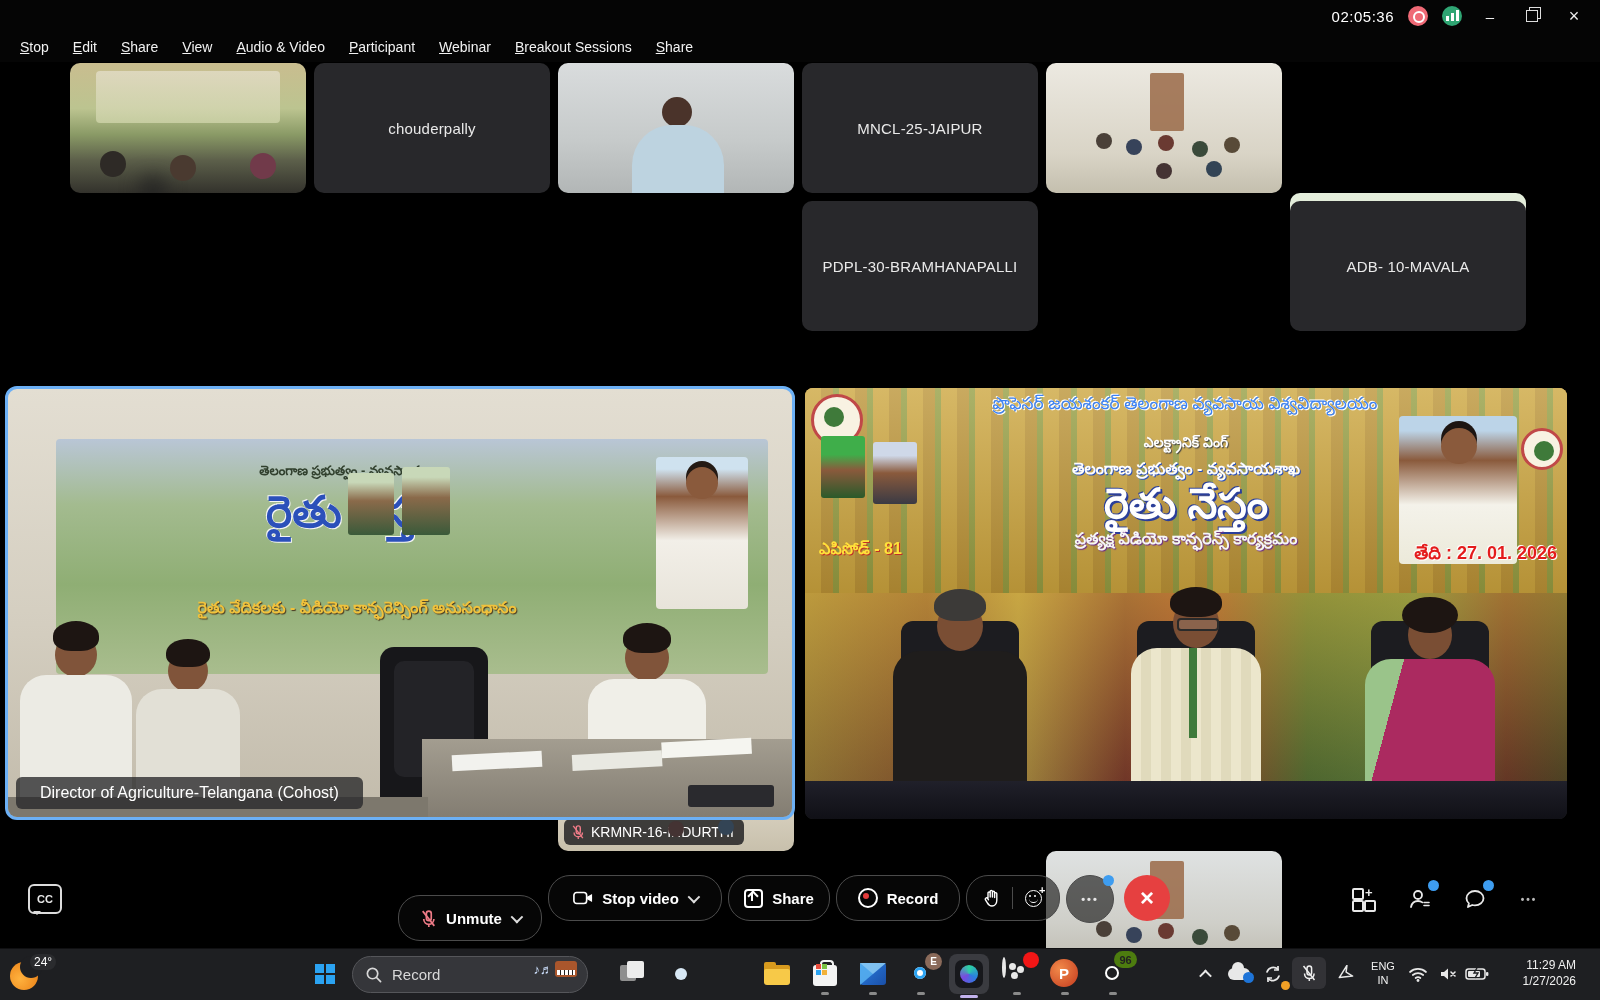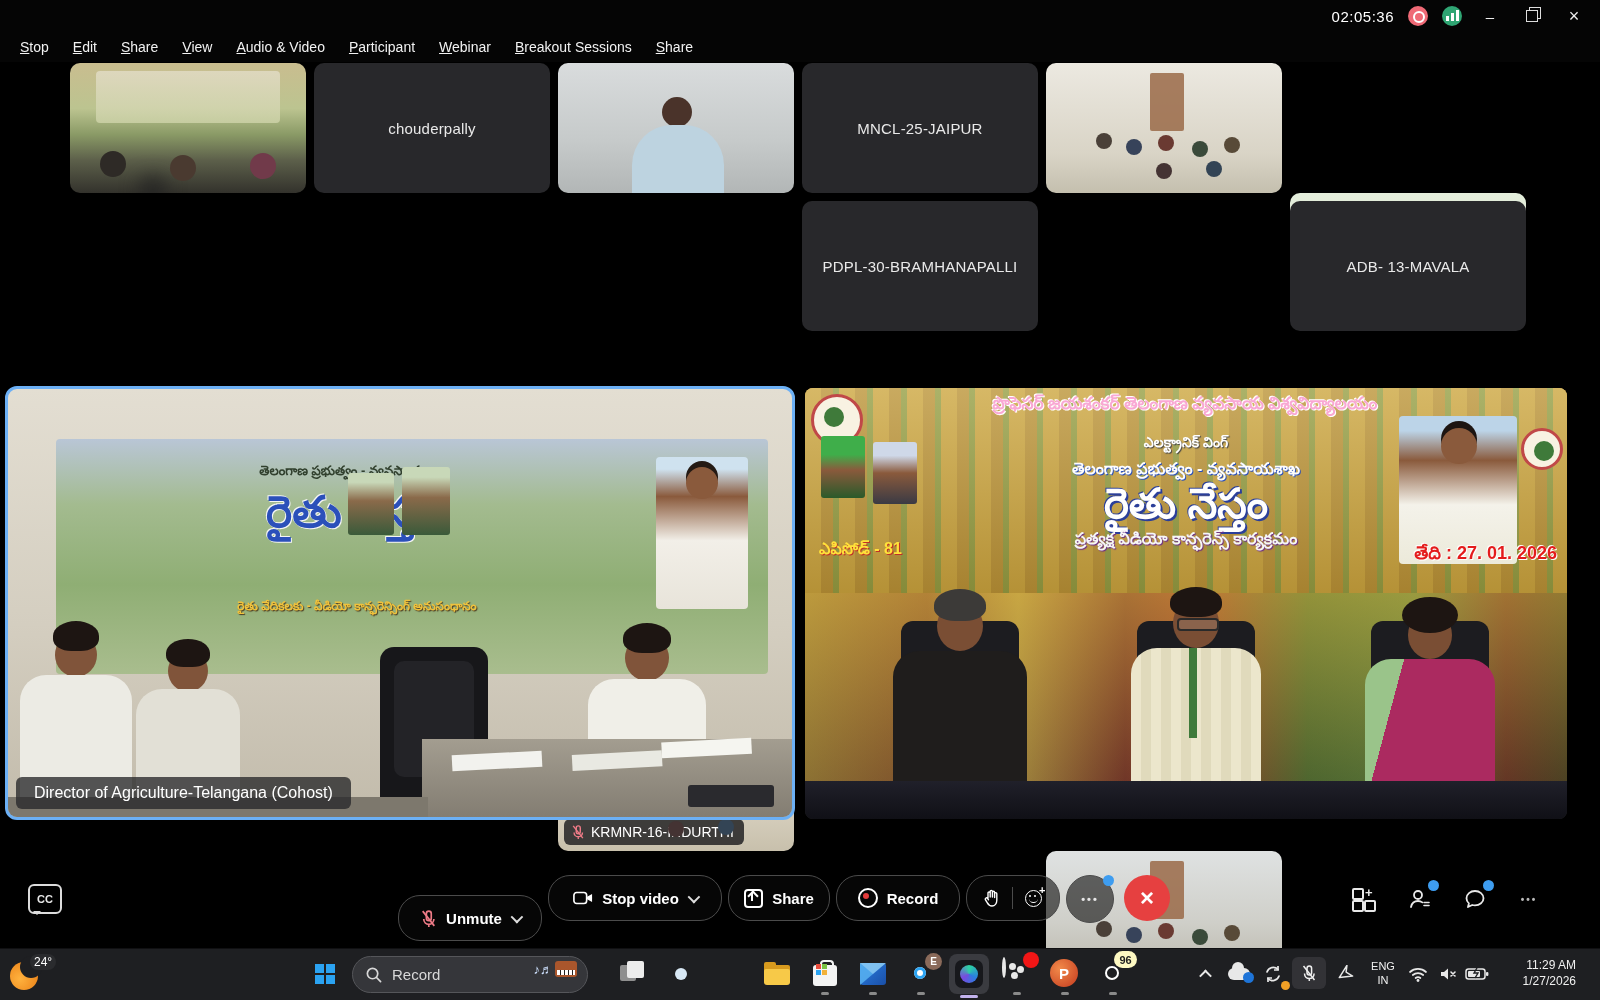--- a/index.html
+++ b/index.html
@@ -66,21 +66,21 @@
   #stage-left{position:absolute;left:5px;top:386px;width:784px;height:428px;border:3px solid #6cb0f5;border-radius:12px;
       overflow:hidden;background:linear-gradient(180deg,#e3ded2,#d4cec0 55%,#c2bbab);}
   #stage-right{position:absolute;left:805px;top:388px;width:762px;height:431px;border-radius:8px;overflow:hidden;background:#222;}
 
   
   .lv-banner{position:absolute;left:48px;top:50px;width:712px;height:235px;border-radius:4px;
       background:linear-gradient(180deg,#b9c6d6 0%,#a3bb8f 28%,#8fae74 62%,#a9bd8e 100%);}
   .lv-govt{position:absolute;left:0;right:120px;top:24px;text-align:center;font-size:13px;color:#31402e;font-weight:bold;}
   .lv-title{position:absolute;left:0;right:120px;top:48px;text-align:center;font-size:44px;font-weight:bold;color:#2b50ba;
       text-shadow:1px 1px 0 #f5f5f5,-1px -1px 0 #f5f5f5;}
-  .lv-sub{position:absolute;left:0;right:110px;top:160px;text-align:center;font-size:12px;font-weight:bold;color:#f0c23c;
+  .lv-sub{position:absolute;left:0;right:110px;top:160px;text-align:center;font-size:16px;font-weight:bold;color:#f0c23c;
       text-shadow:1px 1px 1px #4a3a20;}
   .lv-port{position:absolute;border-radius:3px;background:linear-gradient(180deg,#c8d8b8 15%,#8a6a4a 45%,#3a5a3a);}
   .lv-p1{left:292px;top:34px;width:46px;height:62px;}
   .lv-p2{left:346px;top:28px;width:48px;height:68px;}
   .lv-cm{position:absolute;right:20px;top:18px;width:92px;height:152px;border-radius:4px;
       background:linear-gradient(180deg,#cfe2ef 8%,#8a5a3c 26%,#f2efe8 55%,#e8e4da);}
   .lv-cm::before{content:"";position:absolute;left:30px;top:10px;width:32px;height:32px;border-radius:50%;background:#8a5a3c;box-shadow:0 -6px 0 0 #241a14;}
   .fig{position:absolute;}
   .fig .head{position:absolute;left:50%;transform:translateX(-50%);top:0;border-radius:50%;background:#80543a;}
   .fig .hair{position:absolute;left:50%;transform:translateX(-50%);top:-6px;border-radius:50% 50% 40% 40%;background:#1d1512;}
@@ -94,27 +94,27 @@
   .lf3{left:580px;top:240px;width:118px;height:188px;}
   .lf3 .hair{width:48px;height:30px;} .lf3 .head{width:44px;height:46px;top:6px;}
   .lf3 .body{top:50px;background:#f0efe8;}
   .lv-chair{position:absolute;left:372px;top:258px;width:108px;height:170px;border-radius:14px 14px 0 0;background:#17171a;}
   .lv-chair::after{content:"";position:absolute;left:14px;top:14px;right:14px;bottom:40px;border-radius:10px;background:#232327;}
   .lv-table{position:absolute;left:414px;bottom:0;right:0;height:78px;background:linear-gradient(180deg,#a39d90,#837d72);}
   .lv-table::before{content:"";position:absolute;left:30px;top:14px;width:90px;height:16px;background:#f2f2ee;box-shadow:120px 6px 0 0 #e9e9e2,210px -2px 0 0 #f5f5f0;transform:rotate(-3deg);}
   .lv-table::after{content:"";position:absolute;right:18px;bottom:10px;width:86px;height:22px;border-radius:3px;background:#2a2a2e;}
   .lv-bottom{position:absolute;left:0;bottom:0;width:420px;height:20px;background:#7d786d;}
   .stage-label{position:absolute;left:8px;bottom:8px;background:rgba(40,40,42,.78);border-radius:6px;
-      padding:7px 18px;font-size:16px;color:#fff;}
+      padding:7px 24px;font-size:16px;color:#fff;}
 
   
   .rv-banner{position:absolute;left:0;top:0;width:762px;height:205px;
       background:repeating-linear-gradient(90deg,#c9a23e 0 16px,#b78f36 16px 28px,#8f9a42 28px 34px),linear-gradient(180deg,#d8b04a,#a8862e);}
   .rv-banner::after{content:"";position:absolute;inset:0;background:linear-gradient(180deg,rgba(255,250,220,.25),rgba(90,70,20,.18));}
-  .rv-univ{position:absolute;left:68px;right:70px;top:6px;text-align:center;font-size:17px;font-weight:bold;color:#f9a8d4;
+  .rv-univ{position:absolute;left:68px;right:70px;top:6px;text-align:center;font-size:17px;font-weight:normal;color:#3b82f6;
       text-shadow:1px 1px 0 #fff,-1px -1px 0 #fff;z-index:3;}
   .rv-wing{position:absolute;left:0;right:0;top:46px;text-align:center;font-size:14px;font-weight:bold;color:#fff;text-shadow:1px 1px 1px #444;z-index:3;}
   .rv-govt{position:absolute;left:0;right:0;top:72px;text-align:center;font-size:16px;font-weight:bold;color:#fdfdfd;
       text-shadow:1px 1px 0 #2b50ba;z-index:3;}
   .rv-title{position:absolute;left:0;right:0;top:92px;text-align:center;font-size:42px;font-weight:bold;color:#fff;
       text-shadow:2px 2px 0 #2b3f9a,-1px -1px 0 #2b3f9a;z-index:3;}
   .rv-prog{position:absolute;left:0;right:0;top:142px;text-align:center;font-size:16px;font-weight:bold;color:#f6f6f6;
       text-shadow:1px 1px 1px #6a2a8a;z-index:3;}
   .rv-episode{position:absolute;left:14px;top:152px;font-size:16px;font-weight:bold;color:#ffe23a;text-shadow:1px 1px 0 #c03028;z-index:3;}
   .rv-date{position:absolute;right:10px;top:155px;font-size:18px;font-weight:bold;color:#e41c1c;text-shadow:1px 1px 0 #fff,-1px -1px 0 #fff;z-index:3;}
@@ -211,21 +211,21 @@
       background:conic-gradient(#2bd4a0,#2b7de0,#7a4ae0,#2bd4a0);}
   .webex-dash{position:absolute;bottom:-9px;left:50%;transform:translateX(-50%);width:18px;height:3px;border-radius:2px;background:#c2b2ec;}
   .obs-c{width:28px;height:28px;border-radius:50%;background:#1a1a1e;border:2px solid #e8e8e8;box-sizing:border-box;position:relative;}
   .obs-c::after{content:"";position:absolute;left:5px;top:4px;width:7px;height:7px;border-radius:50%;background:#e8e8e8;
       box-shadow:8px 3px 0 0 #e8e8e8,2px 9px 0 0 #e8e8e8;}
   .badge-red{position:absolute;right:-7px;top:-7px;width:16px;height:16px;border-radius:50%;background:#f21616;}
   .ppt-c{width:28px;height:28px;border-radius:50%;background:radial-gradient(circle at 35% 35%,#f28a4a,#c33a1e);
       display:flex;align-items:center;justify-content:center;color:#fff;font-weight:bold;font-size:15px;}
   .wa-c{width:28px;height:28px;border-radius:50%;background:#2bc24a;position:relative;}
   .wa-c::after{content:"";position:absolute;left:7px;top:7px;width:14px;height:14px;border:2.5px solid #fff;border-radius:50%;box-sizing:border-box;}
-  .badge-96{position:absolute;right:-9px;top:-8px;min-width:19px;height:17px;border-radius:9px;background:#fef9c3;color:#222;
+  .badge-96{position:absolute;right:-9px;top:-8px;min-width:19px;height:17px;border-radius:9px;background:#4d7c0f;color:#222;
       font-size:11px;font-weight:bold;display:flex;align-items:center;justify-content:center;padding:0 2px;}
   .tray-ico{position:absolute;top:958px;height:32px;display:flex;align-items:center;justify-content:center;color:#e8e8e8;}
   .tray-box{background:#323236;border-radius:6px;width:34px;top:957px;}
   .lang{flex-direction:column;font-size:11px;line-height:1.25;color:#f0f0f0;width:34px;}
   .clock{flex-direction:column;font-size:12px;line-height:1.3;color:#f0f0f0;text-align:right;align-items:flex-end;width:70px;}
   .cloud-shape{width:22px;height:12px;background:#e8e8e8;border-radius:8px;position:relative;}
   .cloud-shape::before{content:"";position:absolute;left:4px;top:-6px;width:12px;height:12px;border-radius:50%;background:#e8e8e8;}
   .cloud-info{position:absolute;right:-4px;bottom:-3px;width:11px;height:11px;border-radius:50%;background:#1e74d8;}
   .sync-dot{position:absolute;right:-2px;bottom:0;width:9px;height:9px;border-radius:50%;background:#f2a026;}
 </style>
@@ -289,21 +289,21 @@
     </span>
   </div>
 
   <div class="tile r2 c4">
     <span class="tname">PDPL-30-BRAMHANAPALLI</span>
   </div>
 
   <div class="tile r2 c5 vt11 hall"></div>
 
   <div class="tile r2 c6">
-    <span class="tname">ADB- 13-MAVALA</span>
+    <span class="tname">ADB- 10-MAVALA</span>
   </div>
 
   <div id="stage-left">
     <div class="lv-banner">
       <span class="lv-govt">తెలంగాణ ప్రభుత్వం - వ్యవసాయశాఖ</span>
       <span class="lv-title">రైతు నేస్తం</span>
       <span class="lv-sub">రైతు వేదికలకు - వీడియో కాన్ఫరెన్సింగ్ అనుసంధానం</span>
       <span class="lv-port lv-p1"></span>
       <span class="lv-port lv-p2"></span>
       <span class="lv-cm"></span>

